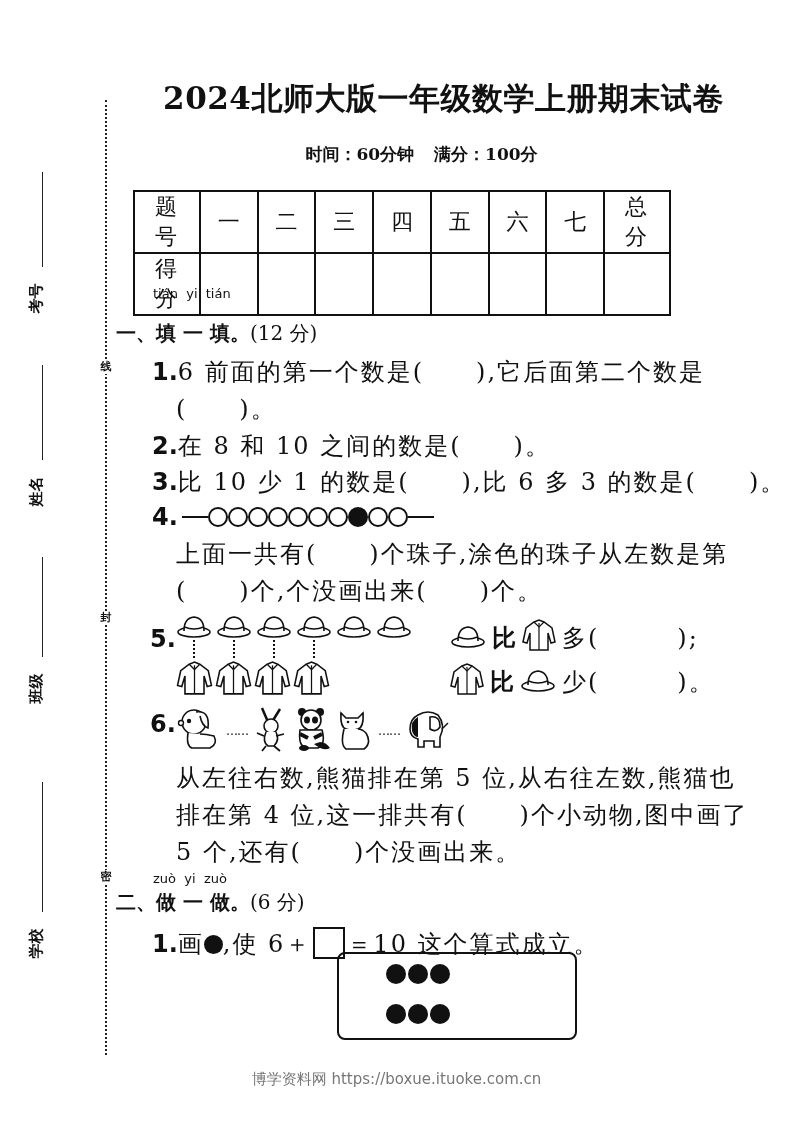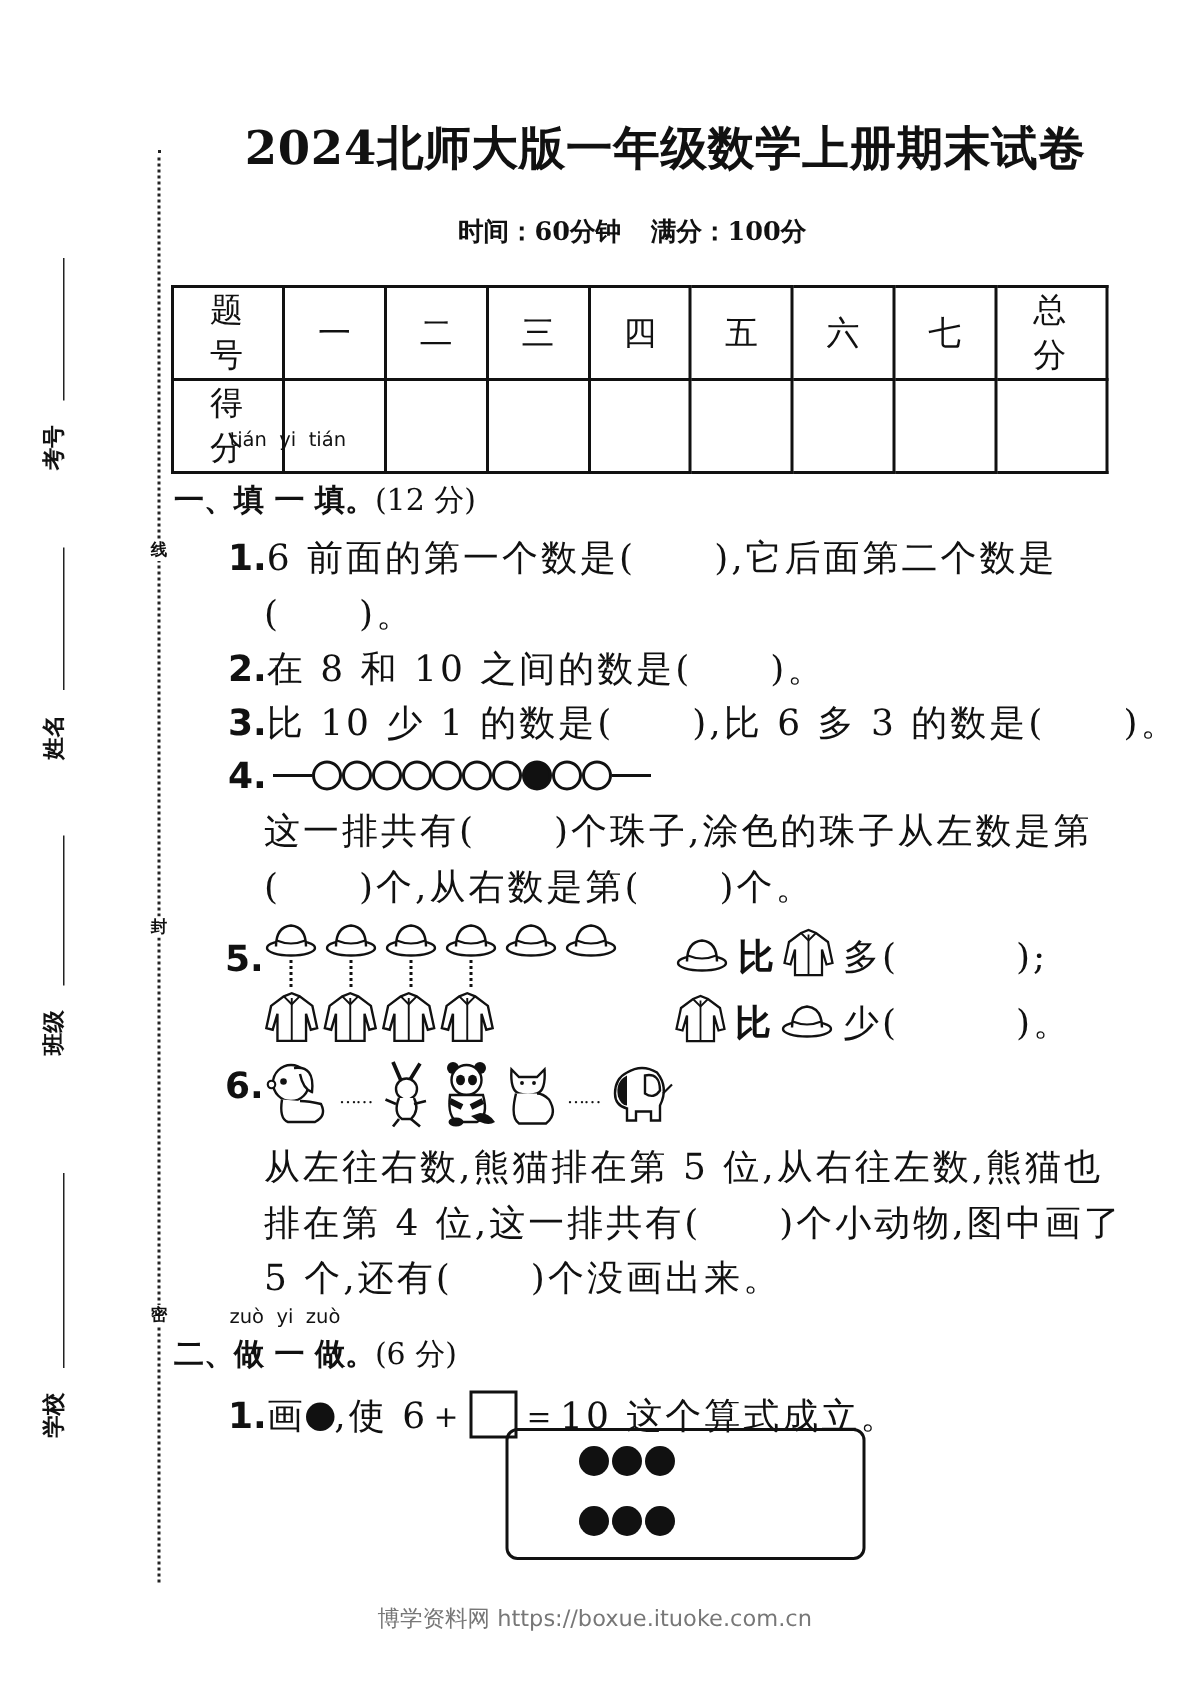--- a/index.html
+++ b/index.html
@@ -12,21 +12,21 @@
   
   .dotline { position: absolute; left: 105px; width: 0; border-left: 2px dotted #222; }
   .cutlabel { position: absolute; left: 97px; width: 18px; text-align: center; font-size: 11px; font-weight: bold; background: #fff; line-height: 14px; font-family: "DejaVu Sans", sans-serif; }
   .field-label { position: absolute; left: 22px; width: 28px; font-family: "DejaVu Sans", sans-serif; font-weight: bold; font-size: 15px; transform: rotate(-90deg); transform-origin: center; text-align: center; white-space: nowrap; }
   .field-line { position: absolute; left: 42px; width: 0; border-left: 1.5px solid #222; }
 
   .title { left: 0; right: 0; top: 78px; text-align: center; font-size: 31px; font-weight: bold; letter-spacing: 0.5px; padding-left: 94px; }
   .subtitle { left: 0; right: 0; top: 143px; text-align: center; font-size: 17px; font-weight: bold; padding-left: 50px; }
   .subtitle span + span { margin-left: 20px; }
 
-  table.score { position: absolute; left: 114px; top: 190px; width: 625px; height: 103px; border-collapse: collapse; font-family: "DejaVu Sans", sans-serif; }
+  table.score { position: absolute; left: 133px; top: 190px; width: 538px; height: 103px; border-collapse: collapse; font-family: "DejaVu Sans", sans-serif; }
   table.score td { border: 2px solid #111; text-align: center; font-size: 22px; padding: 0; width: 68px; height: 50px; }
   table.score td.rowhead { width: 68px; letter-spacing: 8px; padding-left: 6px; }
 
   .pinyin { font-family: "DejaVu Sans", sans-serif; font-size: 13px; }
   .section { font-size: 20px; font-weight: bold; font-family: "DejaVu Sans", sans-serif; }
   .section .pts { font-family: "DejaVu Serif", serif; font-weight: normal; }
   .q { font-size: 24px; letter-spacing: 2px; white-space: nowrap; }
   .q b { font-family: "DejaVu Sans", sans-serif; letter-spacing: 0; }
 
   .bead-row { display: flex; align-items: center; }
@@ -119,22 +119,22 @@
       <div class="bead"></div>
       <div class="bead"></div>
       <div class="bead"></div>
       <div class="bead"></div>
       <div class="bead filled"></div>
       <div class="bead"></div>
       <div class="bead"></div>
       <div class="bead-line"></div>
     </div>
 </div>
-<div class="abs q" style="left:176px;top:538px;">这一排共有(　　)个珠子,涂色的珠子从左数是第</div>
-<div class="abs q" style="left:176px;top:575px;">(　　)个,从右数是第(　　)个。</div>
+<div class="abs q" style="left:176px;top:538px;">上面一共有(　　)个珠子,涂色的珠子从左数是第</div>
+<div class="abs q" style="left:176px;top:575px;">(　　)个,个没画出来(　　)个。</div>
 
 <div class="abs q" style="left:150px;top:625px;"><b>5.</b></div>
 <div class="abs" id="hats" style="left:176px;top:612px;display:flex;gap:4px;">
     <span class="icon"><svg width="36" height="26" viewBox="0 0 36 26">
         <ellipse cx="18" cy="20" rx="16" ry="5" fill="#fff" stroke="#111" stroke-width="1.6"></ellipse>
         <path d="M8 19 Q8 6 18 5 Q28 6 28 19" fill="#fff" stroke="#111" stroke-width="1.6"></path>
         <path d="M8.5 15 Q18 19 27.5 15" fill="none" stroke="#111" stroke-width="1.4"></path>
       </svg></span>
     <span class="icon"><svg width="36" height="26" viewBox="0 0 36 26">
         <ellipse cx="18" cy="20" rx="16" ry="5" fill="#fff" stroke="#111" stroke-width="1.6"></ellipse>

